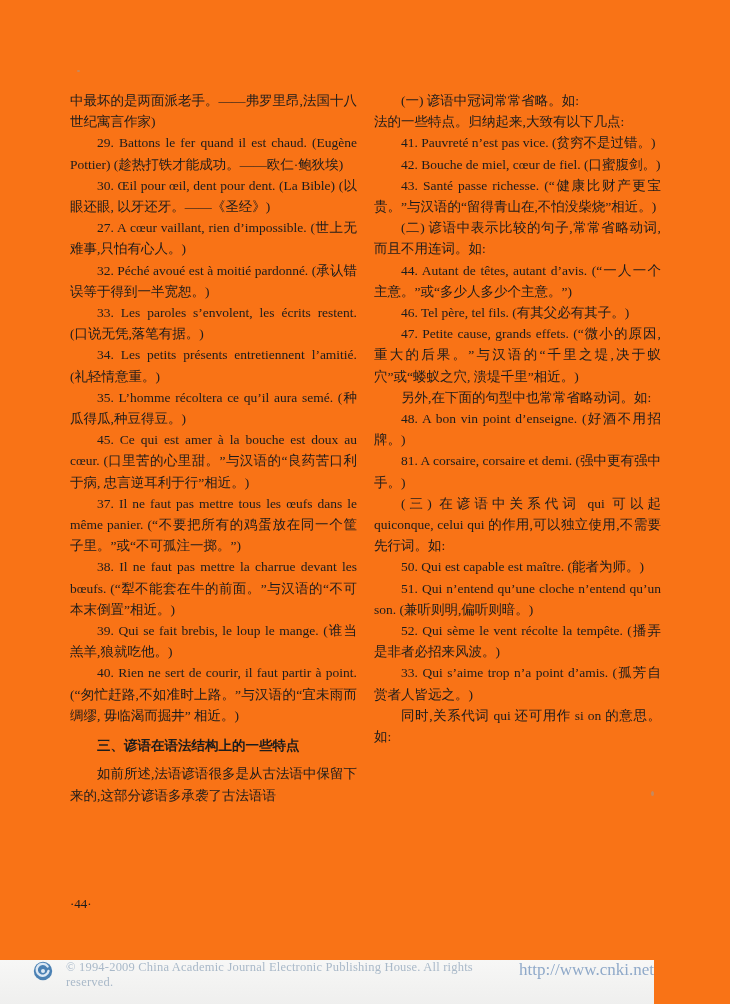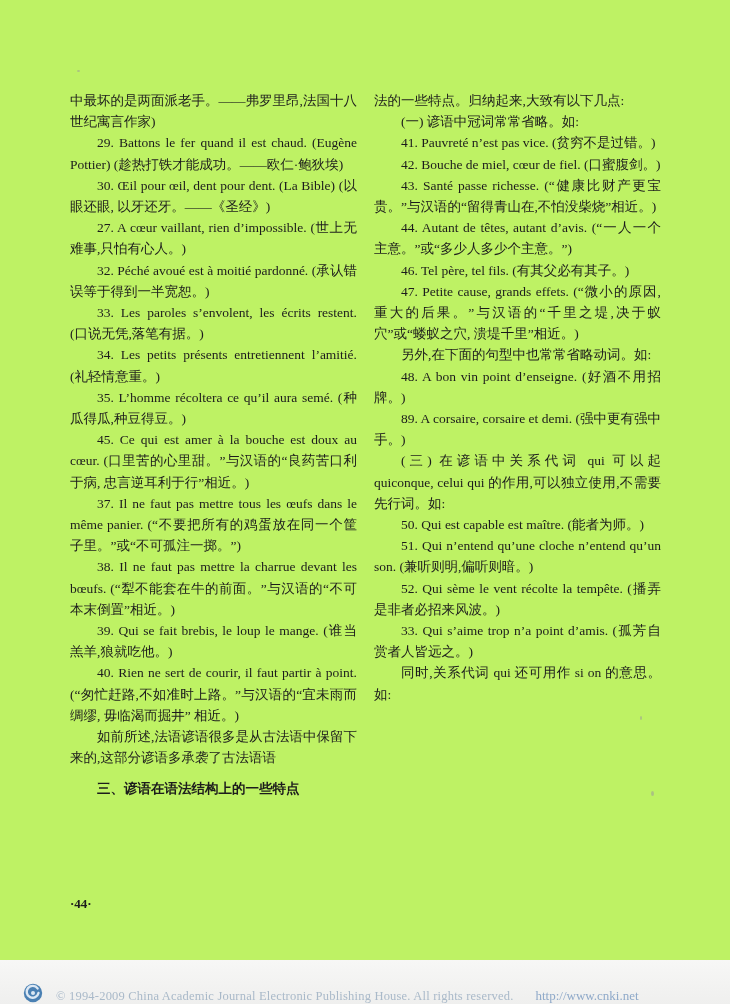--- a/index.html
+++ b/index.html
@@ -8,21 +8,21 @@
     width: 730px;
     height: 1004px;
     background: #fdfdfc;
     overflow: hidden;
     font-family: "Liberation Serif", "DejaVu Serif", serif;
   }
   .page {
     position: relative;
     width: 730px;
     height: 1004px;
-    background: #bef264;
+    background: #f97316;
   }
   .column {
     position: absolute;
     top: 90px;
     width: 287px;
     font-size: 13.5px;
     line-height: 21.2px;
     color: #1c1c1c;
     text-align: justify;
   }
@@ -33,57 +33,57 @@
   .para.heading {
     font-weight: bold;
     margin: 9px 0 7px 0;
     font-family: "Liberation Sans", "DejaVu Sans", sans-serif;
     font-size: 13.5px;
   }
   .page-number {
     position: absolute;
     left: 70px;
     top: 896px;
-    font-weight: bold;
+    font-weight: normal;
     font-size: 13px;
     color: #1c1c1c;
   }
   .scan-speck {
     position: absolute;
     background: #9a9a9a;
     opacity: 0.55;
     border-radius: 50%;
   }
   .footer {
     position: absolute;
     left: 0;
     bottom: 0;
-    width: 730px;
+    width: 654px;
     height: 44px;
     background: linear-gradient(#f7f7f6, #efefee);
     display: flex;
-    align-items: flex-end;
+    align-items: flex-start;
     box-sizing: border-box;
-    padding-left: 22px;
+    padding-left: 32px;
   }
   .footer-logo {
     width: 22px;
     height: 22px;
     margin-right: 12px;
     flex: 0 0 auto;
   }
   .footer-text {
     font-size: 12.5px;
     color: #a9b9c9;
     letter-spacing: 0.2px;
   }
   .footer-url {
-    font-size: 13px;
+    font-size: 17px;
     color: #8fa9c9;
-    margin-left: 22px;
+    margin-left: 10px;
     text-decoration: none;
   }
 </style>
 </head>
 <body>
 
 <div class="page">
 
   <div class="scan-speck" style="left:77px; top:70px; width:3px; height:2px;"></div>
   <div class="scan-speck" style="left:640px; top:716px; width:2px; height:4px;"></div>
@@ -96,35 +96,36 @@
       <p class="para indent">27. A cœur vaillant, rien d’impossible. (世上无难事,只怕有心人。)</p>
       <p class="para indent">32. Péché avoué est à moitié pardonné. (承认错误等于得到一半宽恕。)</p>
       <p class="para indent">33. Les paroles s’envolent, les écrits restent. (口说无凭,落笔有据。)</p>
       <p class="para indent">34. Les petits présents entretiennent l’amitié. (礼轻情意重。)</p>
       <p class="para indent">35. L’homme récoltera ce qu’il aura semé. (种瓜得瓜,种豆得豆。)</p>
       <p class="para indent">45. Ce qui est amer à la bouche est doux au cœur. (口里苦的心里甜。”与汉语的“良药苦口利于病, 忠言逆耳利于行”相近。)</p>
       <p class="para indent">37. Il ne faut pas mettre tous les œufs dans le même panier. (“不要把所有的鸡蛋放在同一个筐子里。”或“不可孤注一掷。”)</p>
       <p class="para indent">38. Il ne faut pas mettre la charrue devant les bœufs. (“犁不能套在牛的前面。”与汉语的“不可本末倒置”相近。)</p>
       <p class="para indent">39. Qui se fait brebis, le loup le mange. (谁当羔羊,狼就吃他。)</p>
       <p class="para indent">40. Rien ne sert de courir, il faut partir à point. (“匆忙赶路,不如准时上路。”与汉语的“宜未雨而绸缪, 毋临渴而掘井” 相近。)</p>
+      <p class="para indent heading">三、谚语在语法结构上的一些特点</p>
       <p class="para indent">如前所述,法语谚语很多是从古法语中保留下来的,这部分谚语多承袭了古法语语</p>
-      <p class="para indent heading">三、谚语在语法结构上的一些特点</p>
     </div>
   <div class="column column-right">
+      <p class="para indent">(一) 谚语中冠词常常省略。如:</p>
       <p class="para">法的一些特点。归纳起来,大致有以下几点:</p>
-      <p class="para indent">(一) 谚语中冠词常常省略。如:</p>
       <p class="para indent">41. Pauvreté n’est pas vice. (贫穷不是过错。)</p>
       <p class="para indent">42. Bouche de miel, cœur de fiel. (口蜜腹剑。)</p>
       <p class="para indent">43. Santé passe richesse. (“健康比财产更宝贵。”与汉语的“留得青山在,不怕没柴烧”相近。)</p>
+      <p class="para indent">(二) 谚语中表示比较的句子,常常省略动词,而且不用连词。如:</p>
       <p class="para indent">44. Autant de têtes, autant d’avis. (“一人一个主意。”或“多少人多少个主意。”)</p>
       <p class="para indent">46. Tel père, tel fils. (有其父必有其子。)</p>
       <p class="para indent">47. Petite cause, grands effets. (“微小的原因, 重大的后果。”与汉语的“千里之堤,决于蚁穴”或“蝼蚁之穴, 溃堤千里”相近。)</p>
       <p class="para indent">另外,在下面的句型中也常常省略动词。如:</p>
       <p class="para indent">48. A bon vin point d’enseigne. (好酒不用招牌。)</p>
-      <p class="para indent">89. A corsaire, corsaire et demi. (强中更有强中手。)</p>
+      <p class="para indent">81. A corsaire, corsaire et demi. (强中更有强中手。)</p>
       <p class="para indent">(三) 在谚语中关系代词 qui 可以起 quiconque, celui qui 的作用,可以独立使用,不需要先行词。如:</p>
       <p class="para indent">50. Qui est capable est maître. (能者为师。)</p>
       <p class="para indent">51. Qui n’entend qu’une cloche n’entend qu’un son. (兼听则明,偏听则暗。)</p>
       <p class="para indent">52. Qui sème le vent récolte la tempête. (播弄是非者必招来风波。)</p>
       <p class="para indent">33. Qui s’aime trop n’a point d’amis. (孤芳自赏者人皆远之。)</p>
       <p class="para indent">同时,关系代词 qui 还可用作 si on 的意思。如:</p>
     </div>
 
   <div class="page-number">·44·</div>
 

